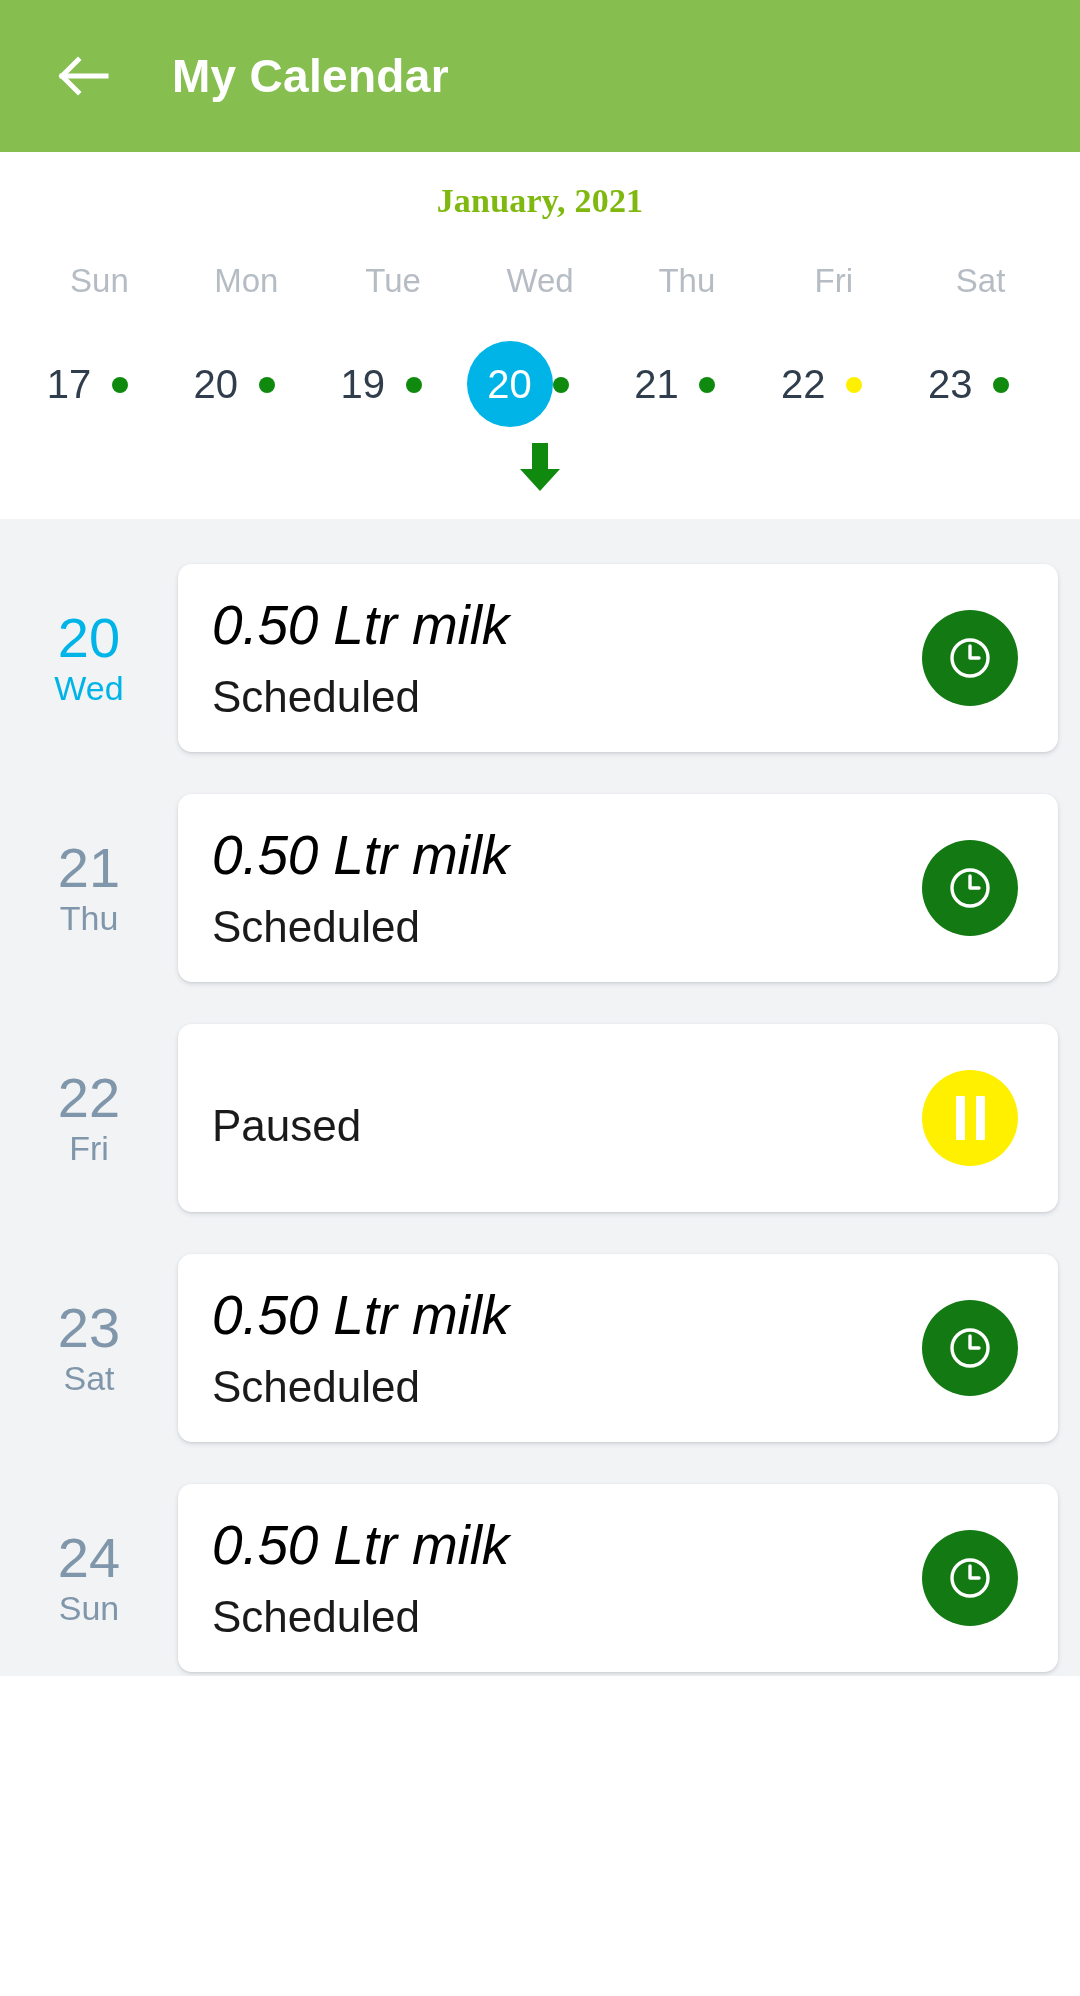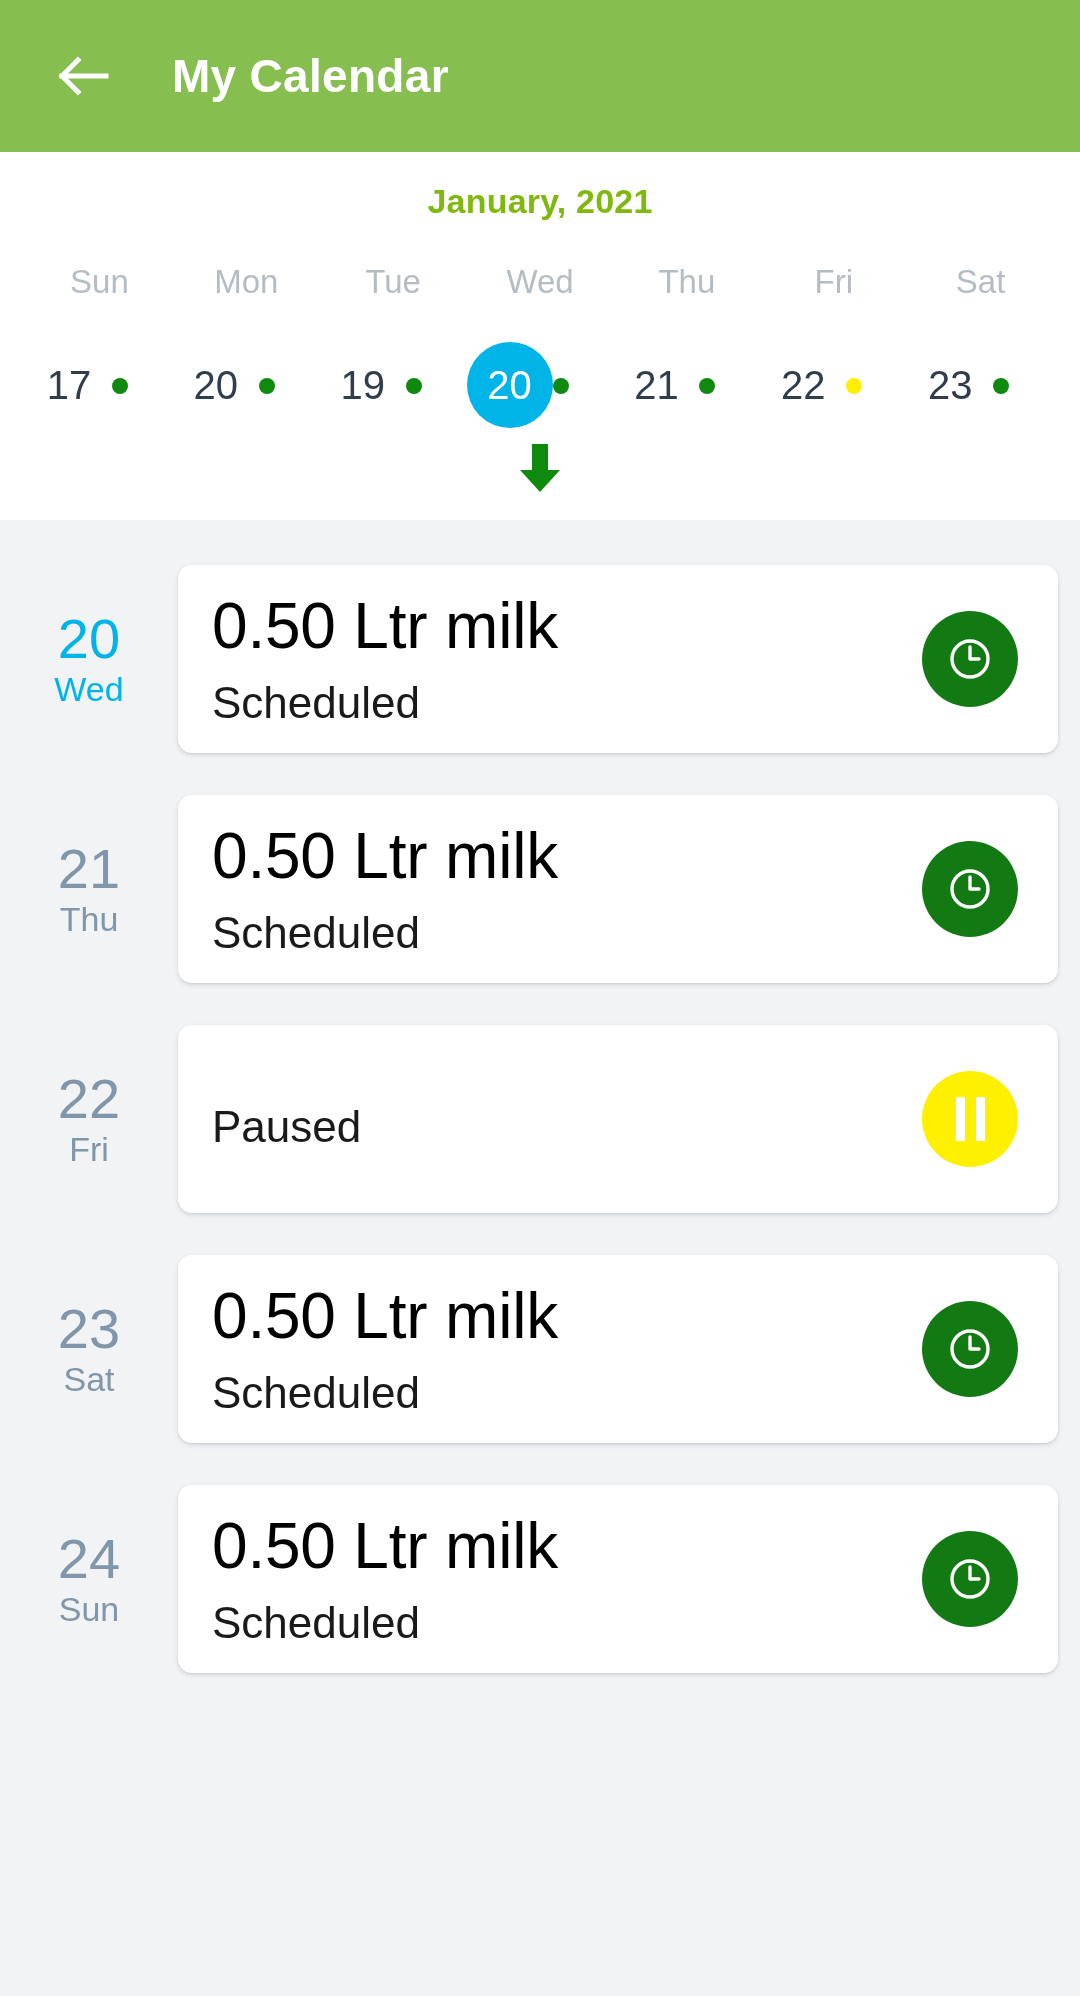--- a/index.html
+++ b/index.html
@@ -5,21 +5,21 @@
   * { margin:0; padding:0; box-sizing:border-box; }
   html, body {
     width:1080px;
     height:1996px;
     background:#ffffff;
     font-family:"Liberation Sans", sans-serif;
     -webkit-font-smoothing:antialiased;
   }
   .screen {
     width:1080px;
-    height:1996px;
+    height:1676px;
     position:relative;
     overflow:hidden;
     display:flex;
     flex-direction:column;
     background:#404040;
   }
 
   
   .appbar {
     height:152px;
@@ -54,20 +54,21 @@
     padding-top:30px;
     padding-bottom:10px;
   }
   .month-title {
     text-align:center;
     color:#7fb80e;
     font-size:34px;
     font-weight:bold;
     letter-spacing:0.2px;
     margin-bottom:44px;
+    font-family:Liberation Serif, serif;
   }
   .week-row {
     display:flex;
     width:100%;
     padding:0 26px;
   }
   .week-row .cell {
     flex:1 1 0;
     display:flex;
     flex-direction:column;
@@ -166,24 +167,25 @@
     box-shadow:0 2px 5px rgba(40,50,60,0.13), 0 1px 2px rgba(40,50,60,0.08);
     cursor:pointer;
   }
   .card-text {
     flex:1 1 auto;
     display:flex;
     flex-direction:column;
     justify-content:center;
   }
   .card-title {
-    font-size:64px;
+    font-size:55px;
     color:#000000;
     line-height:1.12;
     letter-spacing:-0.2px;
+    font-style:italic;
   }
   .card-sub {
     font-size:44px;
     color:#1a1a1a;
     margin-top:16px;
     line-height:1.1;
   }
   .status-badge {
     width:96px;
     height:96px;

